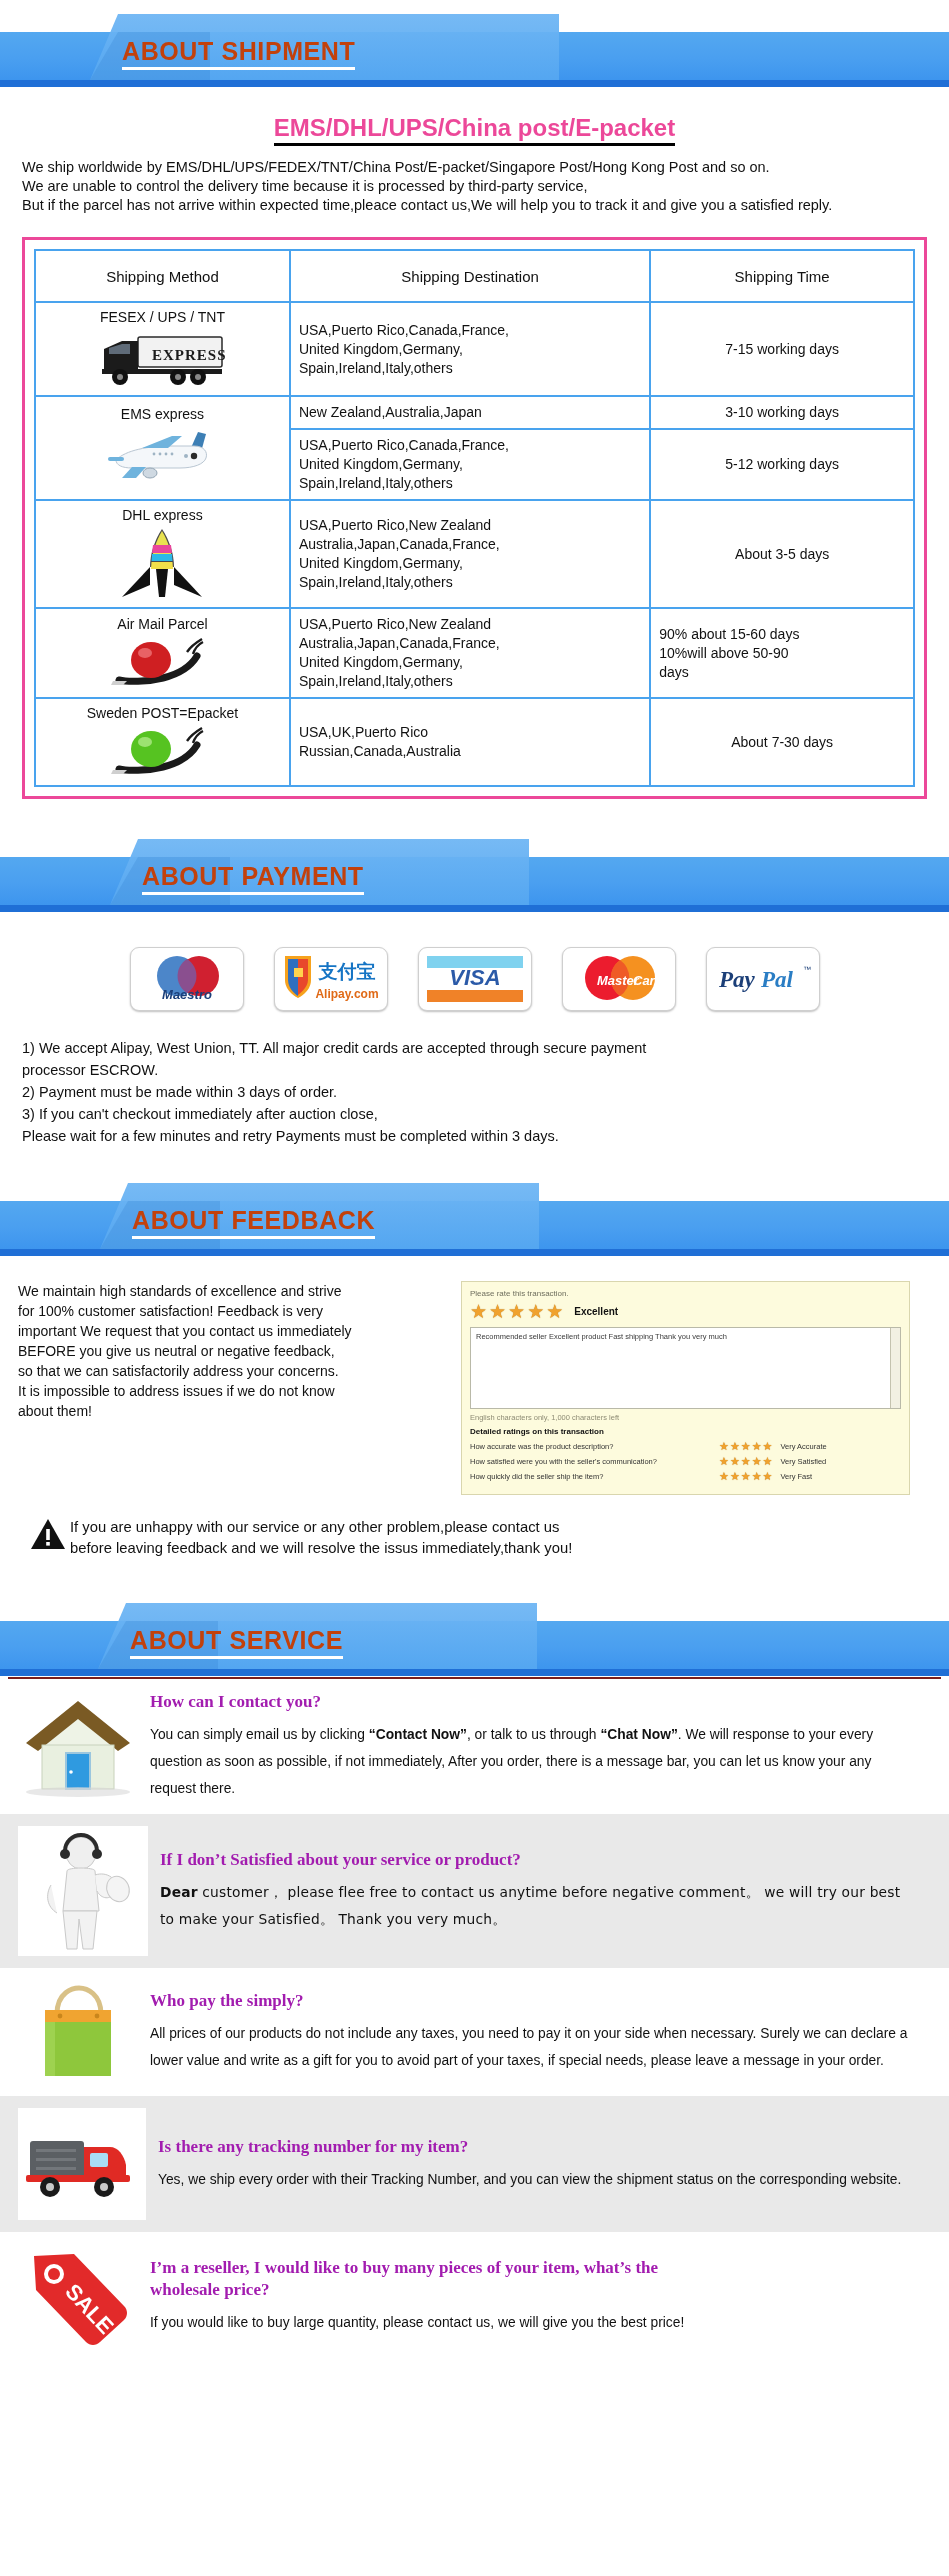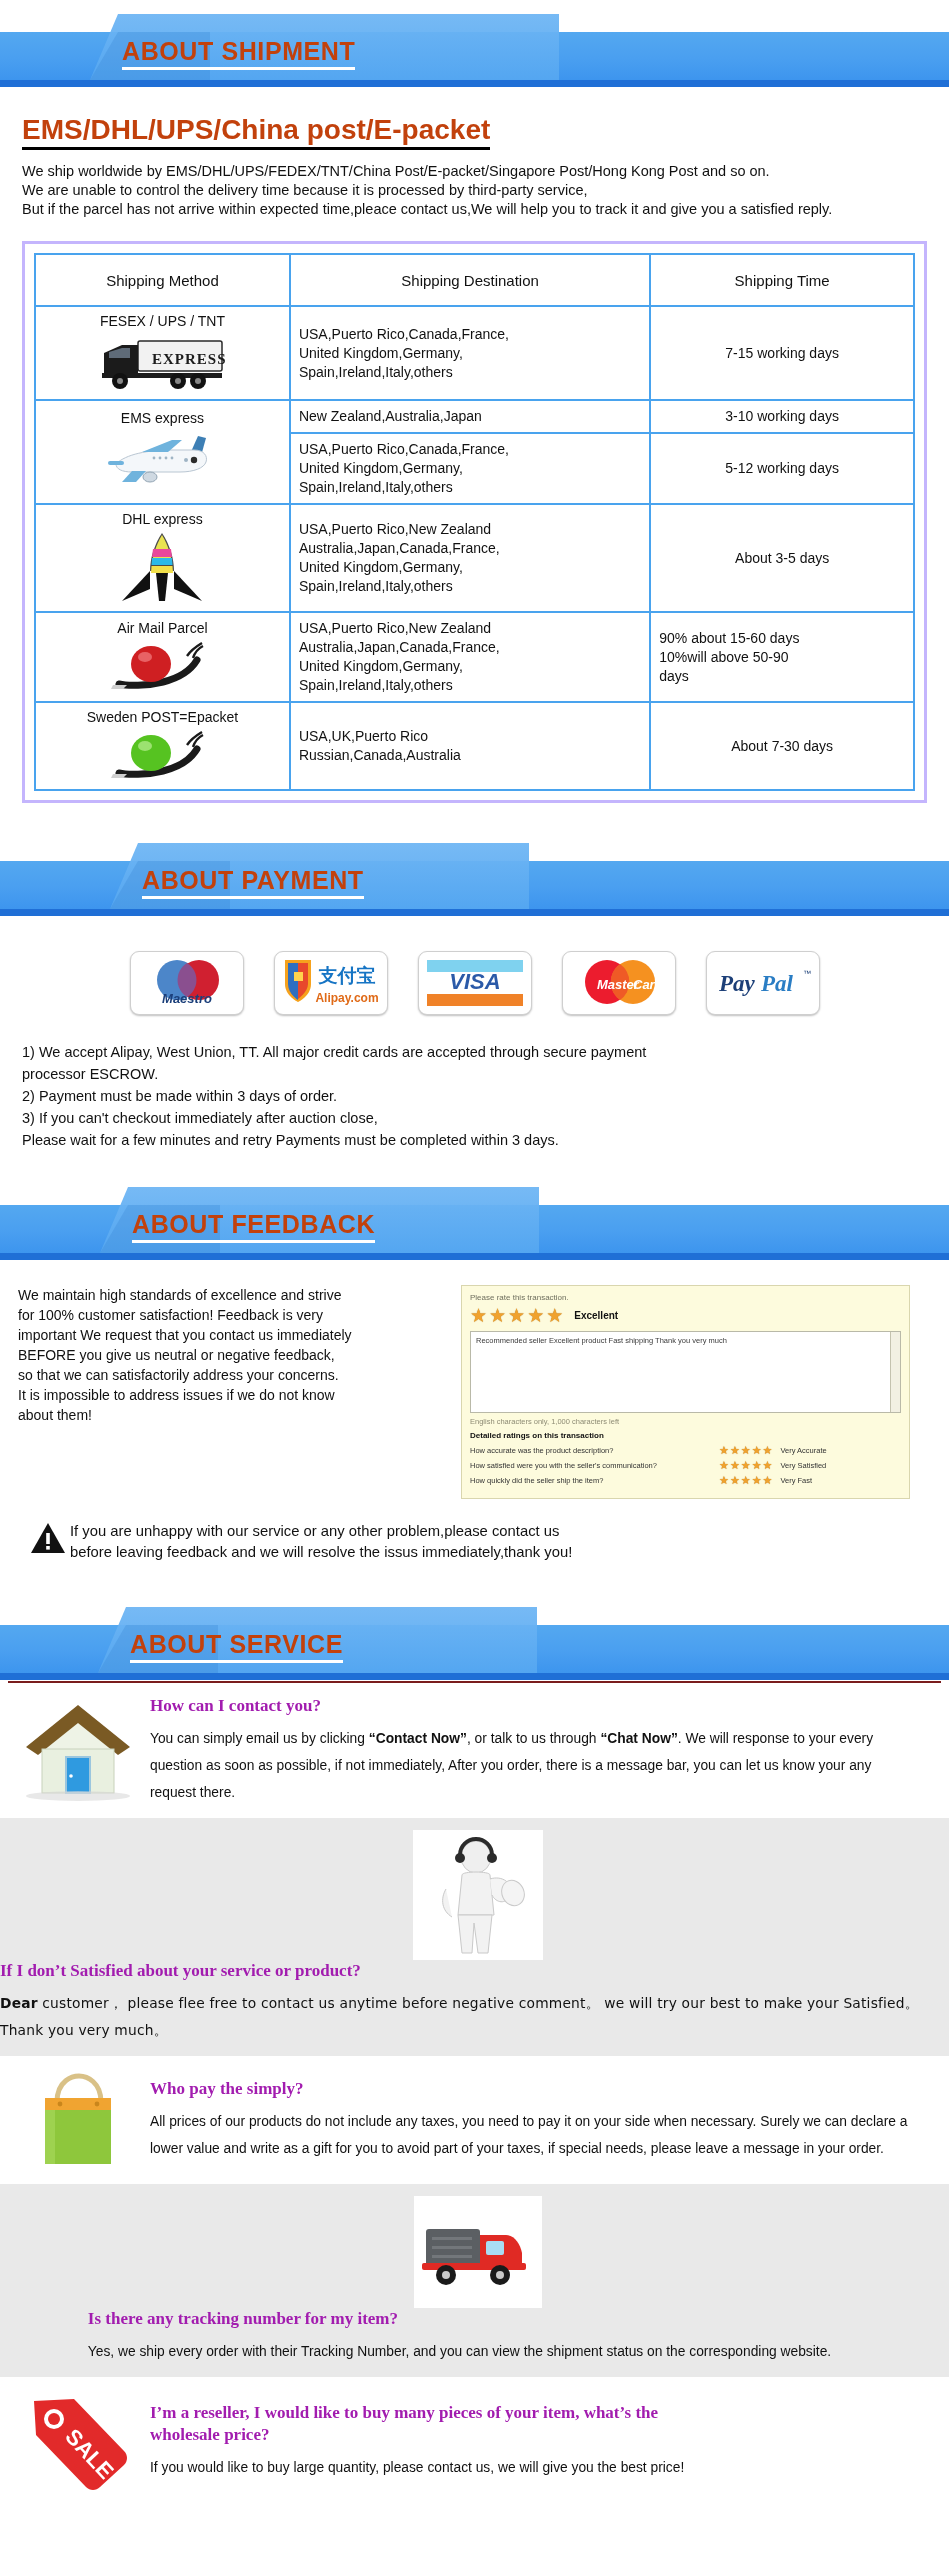--- a/index.html
+++ b/index.html
@@ -36,32 +36,32 @@
     position:absolute;left:122px;top:23px;
     font-size:25px;font-weight:bold;color:#c2410c;
     letter-spacing:0.6px;
     border-bottom:3px solid #ffffff;
     padding-bottom:2px;line-height:28px;
   }
 
   
   .shipment-wrap{padding:0 22px;}
   .ship-title{
-    text-align:left;font-size:28px;font-weight:bold;color:#c2410c;
+    text-align:center;font-size:24px;font-weight:bold;color:#ec4899;
     margin:26px 0 4px 0;
   }
   .ship-title span{border-bottom:3px solid #000;padding-bottom:2px;}
   .ship-para{
     font-size:14.5px;line-height:19px;color:#111;margin:16px 0 0 0;
     white-space:pre-line;
   }
 
   
   .tbl-outer{
-    border:3px solid #c4b5fd;margin:22px 0 6px 0;padding:9px;
+    border:3px solid #ec4899;margin:22px 0 6px 0;padding:9px;
   }
   table.ship{
     width:100%;border-collapse:collapse;table-layout:fixed;
   }
   table.ship td,table.ship th{
     border:2px solid #49a3ee;
     padding:6px 8px;
     font-size:14px;
     color:#111;
     vertical-align:middle;
@@ -117,21 +117,21 @@
   .fb-chars{font-size:7.5px;color:#8e8c75;margin:4px 0 5px 0;}
   .fb-detail{font-size:8px;font-weight:bold;margin-bottom:5px;color:#111;}
   .fb-qrow{display:flex;align-items:center;font-size:7.5px;color:#333;margin-bottom:4px;}
   .fb-qrow .q{width:249px;}
   .fb-qrow .sset{display:flex;gap:1px;margin-right:8px;}
   .warn-row{display:flex;align-items:flex-start;gap:4px;margin:22px 30px 0 30px;}
   .warn-text{font-size:14.8px;line-height:21px;white-space:pre-line;}
 
   
   .svc{display:flex;align-items:center;padding:12px 0;}
-  .svc.alt{background:#e9e9e9;flex-direction:column;}
+  .svc.alt{background:#e9e9e9;}
   .svc .icon{
     width:120px;min-width:120px;height:104px;margin:0 12px 0 18px;
     display:flex;align-items:center;justify-content:center;
   }
   .svc .body{padding-right:30px;}
   .svc h3{
     margin:0 0 8px 0;color:#a21caf;font-size:17px;font-weight:bold;
     font-family:"Liberation Serif", serif;line-height:22px;
   }
   .svc p{

